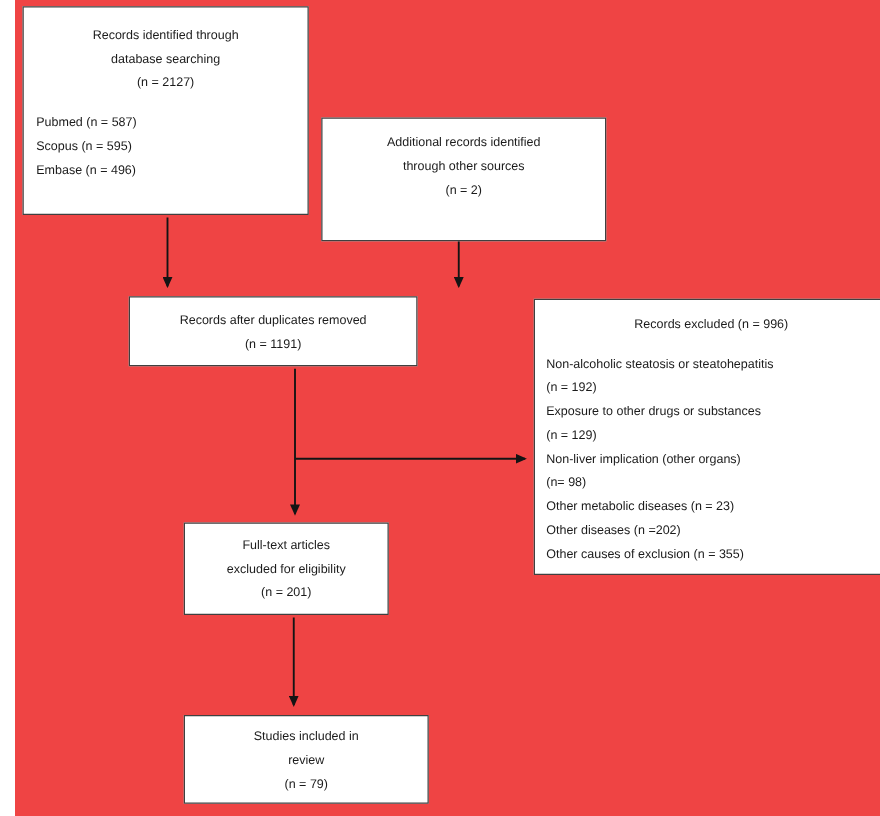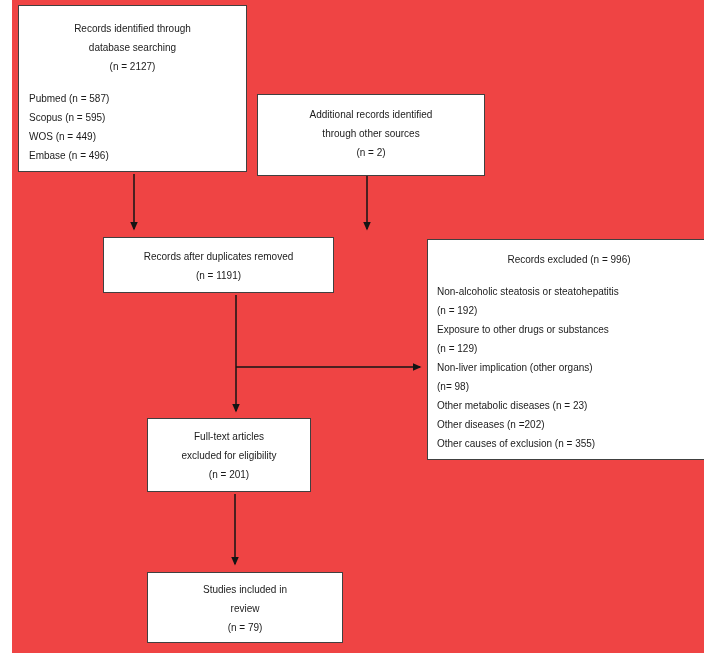--- a/index.html
+++ b/index.html
@@ -23,21 +23,21 @@
     position: absolute;
     box-sizing: border-box;
     border: 1.5px solid #404040;
     background: #ffffff;
   }
   .center { text-align: center; }
   .left   { text-align: left; }
   .line   { white-space: nowrap; }
   #box-identification      { left: 6px;   top: 5px;   width: 229px; height: 167px; padding-top: 13px; }
   #box-identification .sources { margin-top: 13px; padding-left: 10px; }
-  #box-additional          { left: 245px; top: 94px;  width: 228px; height: 82px;  padding-top: 10px; }
+  #box-additional          { left: 245px; top: 94px;  width: 228px; height: 99px;  padding-top: 10px; }
   #box-duplicates          { left: 91px;  top: 237px; width: 231px; height: 56px;  padding-top: 9px;  }
   #box-excluded            { left: 415px; top: 239px; width: 284px; height: 221px; padding-top: 10px; }
   #box-excluded .reasons   { margin-top: 13px; padding-left: 9px; padding-right: 2px; }
   #box-fulltext            { left: 135px; top: 418px; width: 164px; height: 74px;  padding-top: 8px;  }
   #box-included            { left: 135px; top: 572px; width: 196px; height: 71px;  padding-top: 7px;  }
   #arrow-layer {
     position: absolute;
     left: 0; top: 0;
     width: 704px; height: 653px;
     pointer-events: none;
@@ -67,21 +67,20 @@
 
   <div class="box" id="box-identification">
     <div class="center">
       <div class="line">Records identified through</div>
       <div class="line">database searching</div>
       <div class="line">(n = 2127)</div>
     </div>
     <div class="sources left">
       <div class="line">Pubmed (n = 587)</div>
       <div class="line">Scopus (n = 595)</div>
-      <div class="line">WOS (n = 449)</div>
       <div class="line">Embase (n = 496)</div>
     </div>
   </div>
 
   <div class="box center" id="box-additional">
     <div class="line">Additional records identified</div>
     <div class="line">through other sources</div>
     <div class="line">(n = 2)</div>
   </div>
 

